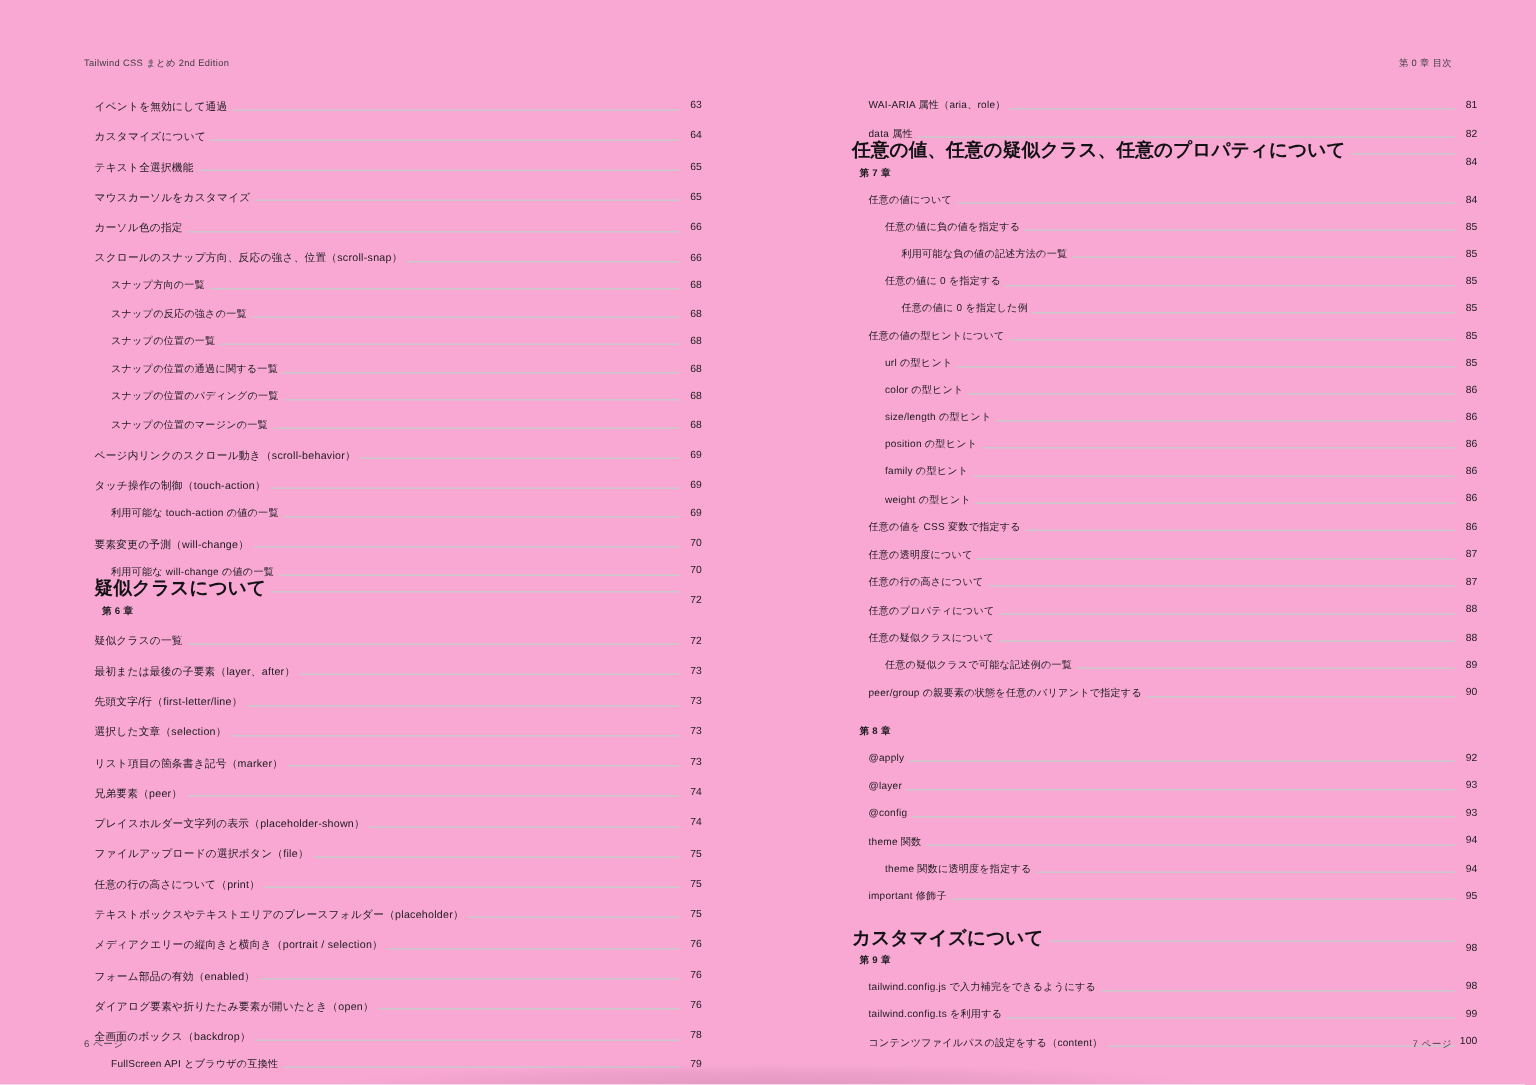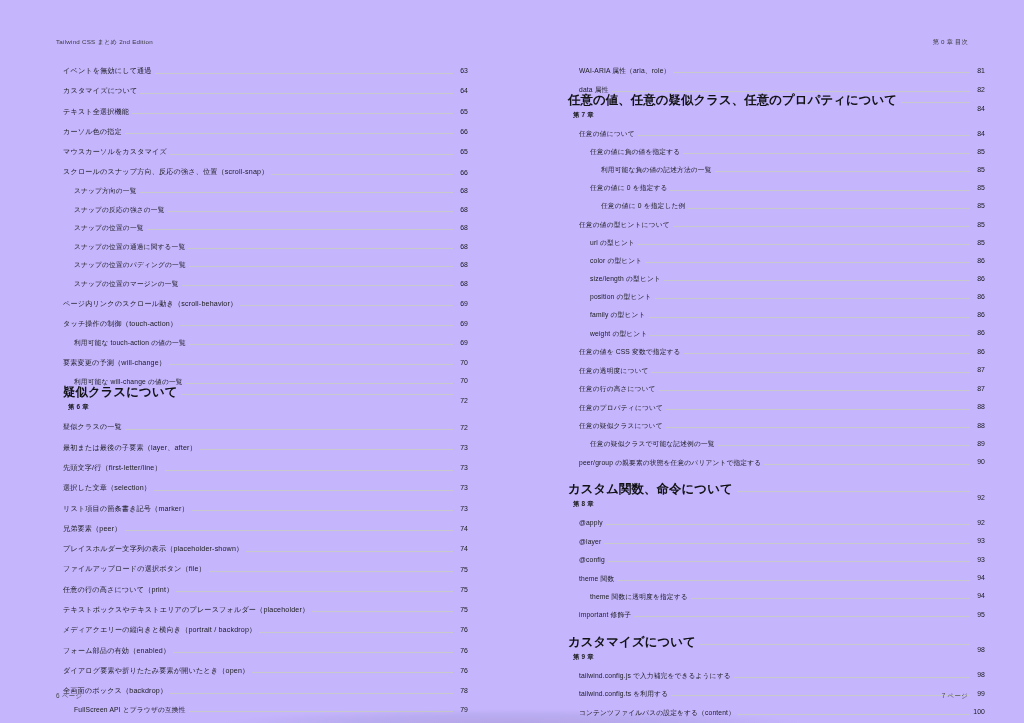--- a/index.html
+++ b/index.html
@@ -12,21 +12,21 @@
   body {
     font-family: "Liberation Sans", "DejaVu Sans", sans-serif;
     color: #1d1d1f;
     -webkit-font-smoothing: antialiased;
   }
 
   .spread {
     position: relative;
     width: 1024px;
     height: 723px;
-    background: #c4b5fd;
+    background: #f9a8d4;
     overflow: hidden;
   }
 
   
   .page-shadow {
     position: absolute;
     left: 22%;
     right: 22%;
     bottom: 0;
     height: 14px;
@@ -181,28 +181,28 @@
             <span class="toc-label">カスタマイズについて</span>
             <span class="toc-dots"></span>
             <span class="toc-page">64</span>
           </div>
           <div class="toc-row lvl-1">
             <span class="toc-label">テキスト全選択機能</span>
             <span class="toc-dots"></span>
             <span class="toc-page">65</span>
           </div>
           <div class="toc-row lvl-1">
+            <span class="toc-label">マウスカーソルをカスタマイズ</span>
+            <span class="toc-dots"></span>
+            <span class="toc-page">65</span>
+          </div>
+          <div class="toc-row lvl-1">
             <span class="toc-label">カーソル色の指定</span>
             <span class="toc-dots"></span>
             <span class="toc-page">66</span>
-          </div>
-          <div class="toc-row lvl-1">
-            <span class="toc-label">マウスカーソルをカスタマイズ</span>
-            <span class="toc-dots"></span>
-            <span class="toc-page">65</span>
           </div>
           <div class="toc-row lvl-1">
             <span class="toc-label">スクロールのスナップ方向、反応の強さ、位置（scroll-snap）</span>
             <span class="toc-dots"></span>
             <span class="toc-page">66</span>
           </div>
           <div class="toc-row lvl-2">
             <span class="toc-label">スナップ方向の一覧</span>
             <span class="toc-dots"></span>
             <span class="toc-page">68</span>
@@ -310,21 +310,21 @@
               <span class="toc-label">任意の行の高さについて（print）</span>
               <span class="toc-dots"></span>
               <span class="toc-page">75</span>
             </div>
             <div class="toc-row lvl-1">
               <span class="toc-label">テキストボックスやテキストエリアのプレースフォルダー（placeholder）</span>
               <span class="toc-dots"></span>
               <span class="toc-page">75</span>
             </div>
             <div class="toc-row lvl-1">
-              <span class="toc-label">メディアクエリーの縦向きと横向き（portrait / backdrop）</span>
+              <span class="toc-label">メディアクエリーの縦向きと横向き（portrait / selection）</span>
               <span class="toc-dots"></span>
               <span class="toc-page">76</span>
             </div>
             <div class="toc-row lvl-1">
               <span class="toc-label">フォーム部品の有効（enabled）</span>
               <span class="toc-dots"></span>
               <span class="toc-page">76</span>
             </div>
             <div class="toc-row lvl-1">
               <span class="toc-label">ダイアログ要素や折りたたみ要素が開いたとき（open）</span>
@@ -456,25 +456,20 @@
               <span class="toc-dots"></span>
               <span class="toc-page">89</span>
             </div>
             <div class="toc-row lvl-2">
               <span class="toc-label">peer/group の親要素の状態を任意のバリアントで指定する</span>
               <span class="toc-dots"></span>
               <span class="toc-page">90</span>
             </div>
           </div>
           <div class="chapter-block">
-            <div class="chapter-row">
-              <span class="chapter-title">カスタム関数、命令について</span>
-              <span class="chapter-dots"></span>
-              <span class="chapter-page">92</span>
-            </div>
             <div class="chapter-num">第 8 章</div>
             <div class="toc-row lvl-2">
               <span class="toc-label">@apply</span>
               <span class="toc-dots"></span>
               <span class="toc-page">92</span>
             </div>
             <div class="toc-row lvl-2">
               <span class="toc-label">@layer</span>
               <span class="toc-dots"></span>
               <span class="toc-page">93</span>

